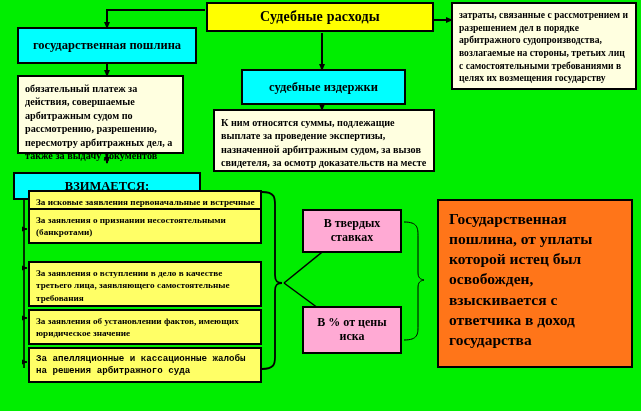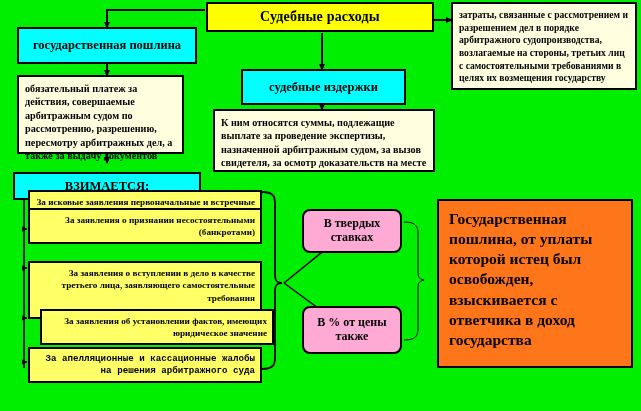--- a/index.html
+++ b/index.html
@@ -47,28 +47,27 @@
     background: #ffffe0;
     font-size: 10.2px;
     padding: 5px 6px 4px 6px;
     text-align: left;
     line-height: 1.32;
   }
   .listitem {
     background: #ffff66;
     font-size: 9.2px;
     padding: 4px 5px 3px 6px;
-    text-align: right;
+    text-align: left;
     line-height: 1.35;
     border: 2px solid #000000;
   }
   .pink-box {
     background: #ffaad4;
     font-size: 12px;
-    border-radius: 8px;
   }
   .orange-box {
     background: #ff7519;
     font-size: 15.5px;
     padding: 8px 6px 6px 10px;
     text-align: left;
     line-height: 1.3;
   }
   svg.lines {
     position: absolute;
@@ -132,22 +131,22 @@
   <div class="box cyan-box center" style="left:13px; top:172px; width:188px; height:28px;">ВЗИМАЕТСЯ:</div>
 
   <div class="box cyan-box center" style="left:241px; top:69px; width:165px; height:32px; padding:16px 5px;">судебные издержки</div>
 
   <div class="box cream-box" style="left:213px; top:109px; width:222px; height:63px;">К ним относятся суммы, подлежащие выплате за проведение экспертизы, назначенной арбитражным судом, за вызов свидетеля, за осмотр доказательств на месте</div>
 
   <div class="box cream-box" style="left:451px; top:2px; width:186px; height:88px; font-size:9.6px;">затраты, связанные с рассмотрением и разрешением дел в порядке арбитражного судопроизводства, возлагаемые на стороны, третьих лиц с самостоятельными требованиями в целях их возмещения государству</div>
 
   <div class="box listitem" style="left:28px; top:190px; width:234px; height:33px;">За исковые заявления первоначальные и встречные</div>
   <div class="box listitem" style="left:28px; top:208px; width:234px; height:36px;">За заявления о признании несостоятельными (банкротами)</div>
-  <div class="box listitem" style="left:28px; top:261px; width:234px; height:58px;">За заявления о вступлении в дело в качестве третьего лица, заявляющего самостоятельные требования</div>
-  <div class="box listitem" style="left:28px; top:309px; width:234px; height:36px;margin-left:12px;">За заявления об установлении фактов, имеющих юридическое значение</div>
+  <div class="box listitem" style="left:28px; top:261px; width:234px; height:46px;">За заявления о вступлении в дело в качестве третьего лица, заявляющего самостоятельные требования</div>
+  <div class="box listitem" style="left:28px; top:309px; width:234px; height:36px;">За заявления об установлении фактов, имеющих юридическое значение</div>
   <div class="box listitem" style="left:28px; top:347px; width:234px; height:36px;font-family:Liberation Mono, monospace;">За апелляционные и кассационные жалобы на решения арбитражного суда</div>
 
   <div class="box pink-box center" style="left:302px; top:209px; width:100px; height:44px; padding:0 6px;">В твердых ставках</div>
-  <div class="box pink-box center" style="left:302px; top:306px; width:100px; height:48px; padding:0 6px;">В % от цены также</div>
+  <div class="box pink-box center" style="left:302px; top:306px; width:100px; height:48px; padding:0 6px;">В % от цены иска</div>
 
   <div class="box orange-box" style="left:437px; top:199px; width:196px; height:169px;">Государственная пошлина, от уплаты которой истец был освобожден, взыскивается с ответчика в доход государства</div>
 
 </div>
 
 </body></html>

